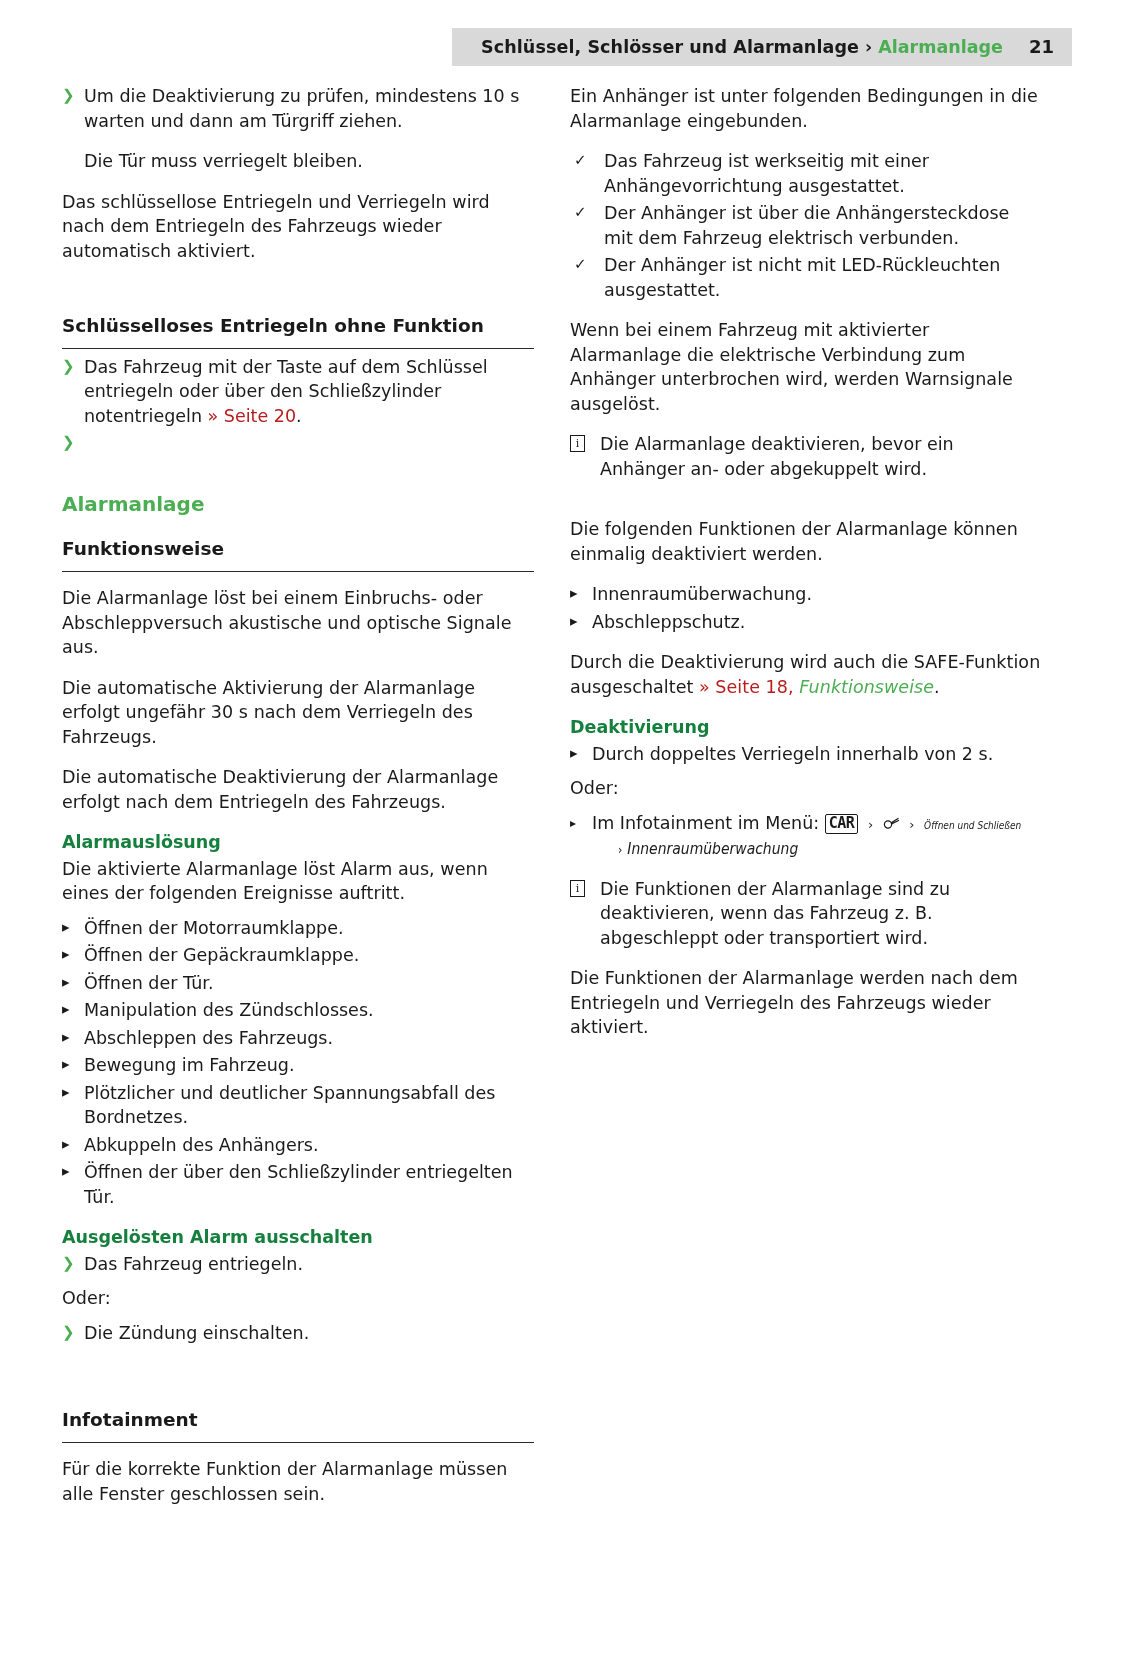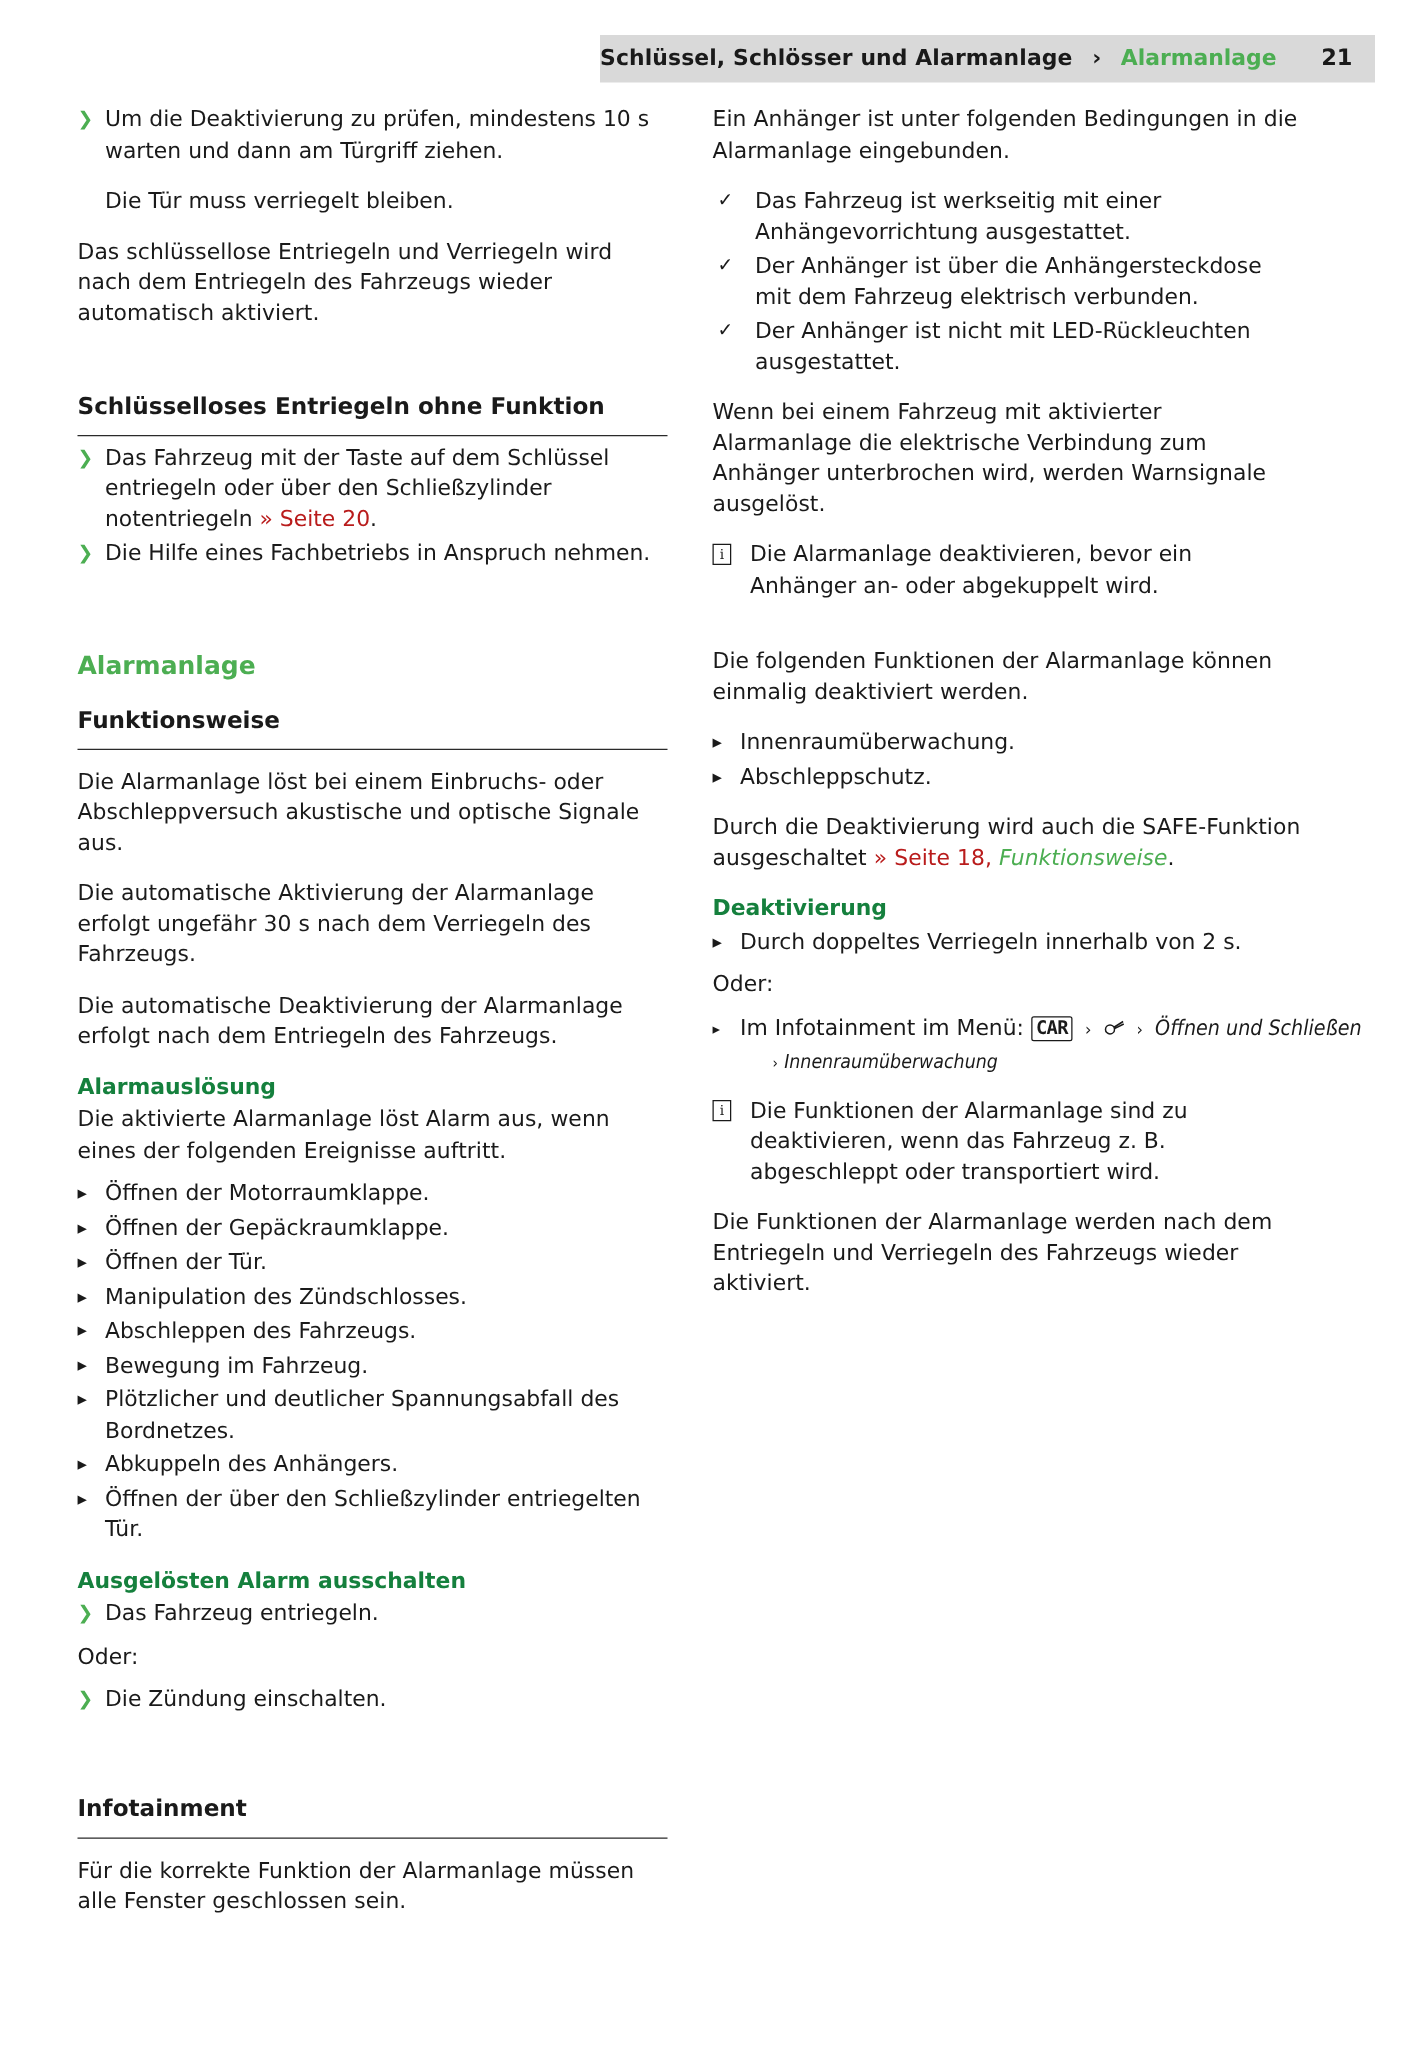--- a/index.html
+++ b/index.html
@@ -18,28 +18,28 @@
   .page {
     position: absolute;
     left: 0; top: 0;
     width: 1142px;
     height: 1654px;
   }
 
   
   .header {
     position: absolute;
-    left: 480px;
+    left: 452px;
     top: 28px;
     width: 620px;
     height: 38px;
     background: #d9d9d9;
     display: flex;
     align-items: center;
-    justify-content: space-between;
+    justify-content: flex-end;
     padding-right: 18px;
     box-sizing: border-box;
   }
   .header .hdr-title {
     font-size: 17.5px;
     font-weight: bold;
     color: #1a1a1a;
     letter-spacing: 0.1px;
   }
   .header .hdr-sep {
@@ -175,21 +175,21 @@
     letter-spacing: -0.5px;
     border: 1.4px solid #1a1a1a;
     border-radius: 2px;
     padding: 0 3px 1px 3px;
     line-height: 1.15;
     vertical-align: 1px;
   }
   .arrow { font-size: 13px; margin: 0 4px; }
   .ital-small {
     font-style: italic;
-    font-size: 17px;
+    font-size: 10px;
     font-family: "DejaVu Sans Condensed", "DejaVu Sans", sans-serif;
     text-align: center;
   }
   .path-sub {
     font-size: 15.5px;
     font-style: italic;
     padding-left: 48px;
     margin: 0 0 16px 0;
     font-family: "DejaVu Sans Condensed", "DejaVu Sans", sans-serif;
   }
@@ -224,21 +224,20 @@
 
     <h2 class="sec-head">Schlüsselloses Entriegeln ohne Funktion</h2>
 
     <ul class="list">
       <li>
         <span class="mk mk-chev">❯</span>
         <span>Das Fahrzeug mit der Taste auf dem Schlüssel entriegeln oder über den Schließzylinder notentriegeln </span><span class="green">» Seite 20</span><span>.</span>
       </li>
       <li>
         <span class="mk mk-chev">❯</span>
-        <span>Die Hilfe eines Fachbetriebs in Anspruch nehmen.</span>
       </li>
     </ul>
 
     <div class="spacer-xl"></div>
 
     <h2 class="sec-green">Alarmanlage</h2>
 
     <h3 class="sec-head">Funktionsweise</h3>
 
     <p class="para">Die Alarmanlage löst bei einem Einbruchs- oder Abschleppversuch akustische und optische Signale aus.</p>

